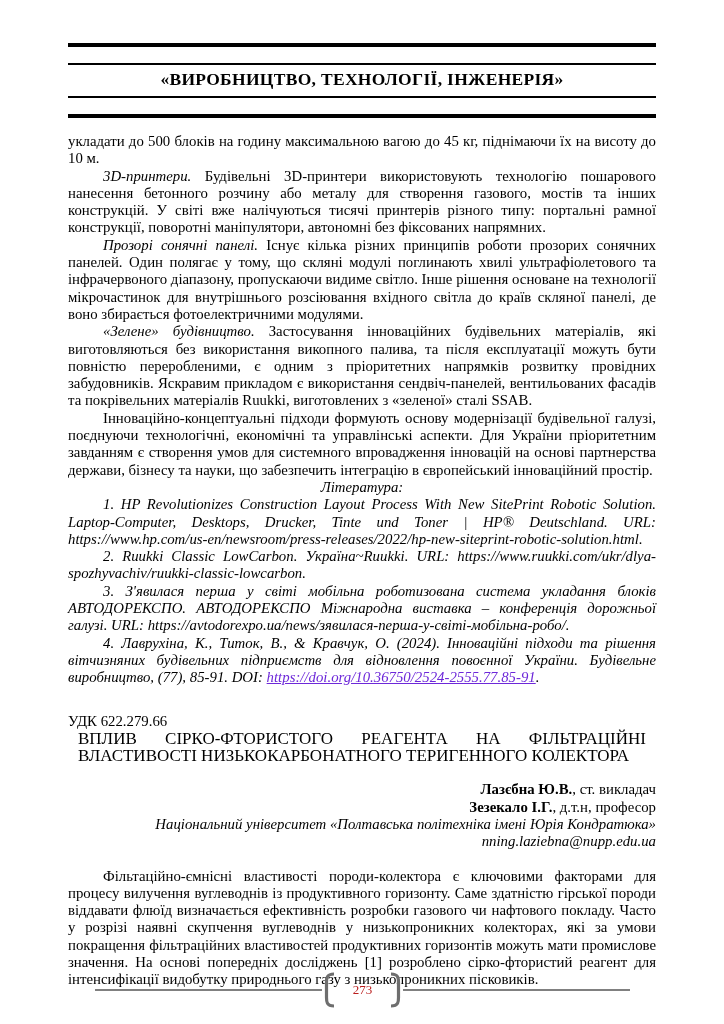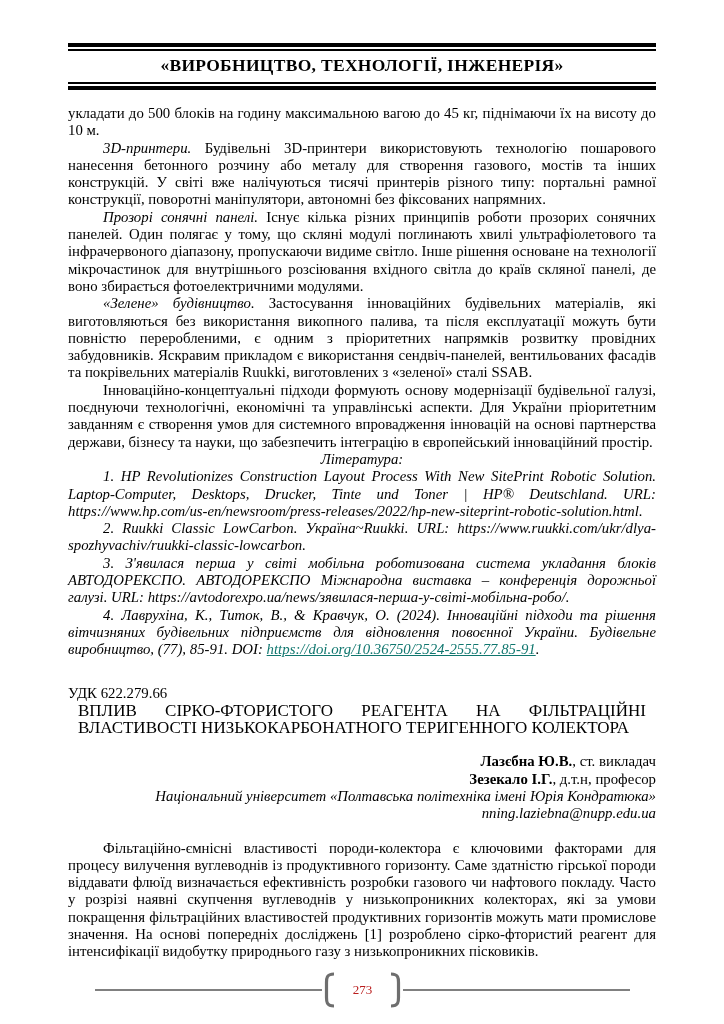--- a/index.html
+++ b/index.html
@@ -8,21 +8,21 @@
     font-family: "Liberation Serif", "DejaVu Serif", serif;
     color: #000;
   }
   .page { position: relative; width: 724px; height: 1024px; overflow: hidden; background: #fff; }
 
   
   .banner {
     margin: 43px 68px 0 68px;
     border-top: 4px solid #000;
     border-bottom: 4px solid #000;
-    padding: 2px 0;
+    padding: 16px 0;
   }
   .banner-inner {
     border-top: 2px solid #000;
     border-bottom: 2px solid #000;
     text-align: center;
     font-weight: bold;
     font-size: 17.5px;
     letter-spacing: 0.3px;
     padding: 4px 0 6px 0;
   }
@@ -34,21 +34,21 @@
     text-align: justify;
   }
   p { margin: 0; }
   .para { text-indent: 35px; }
   .no-indent { text-indent: 0; }
   .it { font-style: italic; }
   .b { font-weight: bold; }
 
   .lit-heading { text-align: center; font-style: italic; text-indent: 0; }
 
-  .doi-link { color: #0f766e; text-decoration: underline; font-style: italic; cursor: pointer; }
+  .doi-link { color: #6d28d9; text-decoration: underline; font-style: italic; cursor: pointer; }
 
   .udk { margin-top: 26px; font-weight: normal; text-align: left; text-indent: 0; }
   .article-title {
     font-size: 17px; font-weight: normal; line-height: 17.3px;
     margin: 0 10px;
   }
 
   .authors { margin-top: 17px; text-align: right; }
   .author-line { margin: 0; }
 

